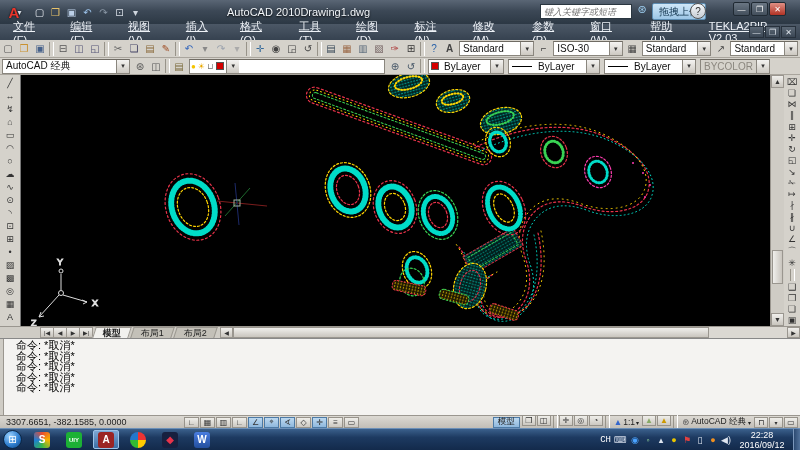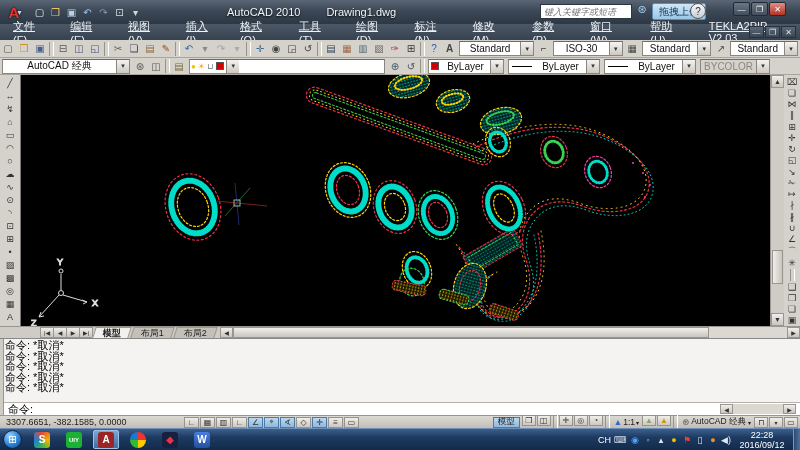--- a/index.html
+++ b/index.html
@@ -7,21 +7,21 @@
   .screen{position:relative;width:800px;height:450px;overflow:hidden;background:#000;}
 
   
   .titlebar{position:absolute;top:0;left:0;right:0;height:24px;
     background:linear-gradient(#5a6675,#3c4856 45%,#2c3844);display:flex;align-items:center;color:#e9eef5;}
   .acad-logo{width:26px;height:20px;margin-left:2px;display:flex;align-items:center;justify-content:center;
     font-weight:bold;font-size:15px;color:#e8362c;text-shadow:0 0 2px #000;}
   .logo-drop{font-size:8px;color:#cfd6de;margin-left:-2px;}
   .qat{display:flex;align-items:center;gap:1px;margin-left:4px;}
   .qat .tbicon{width:15px;height:15px;font-size:10px;color:#dfe6ee;background:transparent;border:none;}
-  .title-text{position:absolute;left:227px;top:0;height:24px;display:flex;align-items:center;gap:26px;
+  .title-text{position:absolute;left:227px;top:0;height:24px;display:flex;align-items:center;
     font-size:11px;color:#f2f6fa;text-shadow:0 1px 2px #000;}
   .search-wrap{position:absolute;left:540px;top:4px;width:92px;height:15px;background:#fff;border:1px solid #2a3640;
     display:flex;align-items:center;}
   .search-wrap input{border:none;outline:none;width:100%;font-size:9px;color:#444;padding:0 3px;background:transparent;font-style:italic;}
   .comm-icon{position:absolute;left:634px;top:3px;width:16px;height:17px;color:#9fd0f2;font-size:11px;text-align:center;}
   .upload-btn{position:absolute;left:652px;top:3px;height:17px;padding:0 6px;font-size:10px;color:#10334d;
     background:linear-gradient(#cfe7f8,#9cc6e6);border:1px solid #5d8db2;border-radius:2px;display:flex;align-items:center;}
   .help-btn{position:absolute;left:690px;top:3px;width:16px;height:16px;border-radius:8px;font-size:10px;
     background:linear-gradient(#f7f9fb,#c6cdd4);color:#333;display:flex;align-items:center;justify-content:center;border:1px solid #555;}
   .winbtns{position:absolute;right:14px;top:2px;display:flex;}
@@ -38,21 +38,21 @@
     background:linear-gradient(#5c6875,#3a4654);border:1px solid #27313c;margin-left:1px;}
 
   
   .tbrow{position:absolute;left:0;right:0;background:#d5d2cb;border-bottom:1px solid #a9a59d;display:flex;align-items:center;}
   .tbrow1{top:40px;height:18px;}
   .tbrow2{top:58px;height:17px;}
   .tbicon{width:16px;height:15px;display:inline-flex;align-items:center;justify-content:center;
     font-size:10px;color:#444;border:1px solid transparent;}
   .tsep{width:5px;height:14px;border-left:1px solid #979389;border-right:1px solid #fff;margin:0 1px;display:inline-block;}
   .combo{height:15px;background:#fff;border:1px solid #8a867e;border-top-color:#6f6b63;display:inline-flex;
-    align-items:center;font-size:10px;color:#111;margin:0 2px;overflow:hidden;white-space:nowrap;text-align:center;}
+    align-items:center;font-size:10px;color:#111;margin:0 2px;overflow:hidden;white-space:nowrap;}
   .combo .cval{flex:1;padding:0 3px;overflow:hidden;text-overflow:ellipsis;}
   .combo .cbtn{width:13px;height:100%;background:linear-gradient(#f4f3f1,#cdc9c2);border-left:1px solid #8a867e;
     font-size:7px;color:#333;display:flex;align-items:center;justify-content:center;flex:none;}
   .combo.disabled{background:#d5d2cb;color:#8b877f;}
   .swatch{width:8px;height:8px;background:#d40000;border:1px solid #555;margin:0 2px;flex:none;}
   .linesym{width:20px;border-top:1px solid #000;margin:0 3px;flex:none;}
   .mini-ic{font-size:8px;margin:0 1px;flex:none;}
 
   
   .main{position:absolute;top:75px;left:0;right:0;height:251px;display:flex;}
@@ -81,21 +81,21 @@
   .harrow{width:13px;font-size:6px;color:#333;display:flex;align-items:center;justify-content:center;
     background:linear-gradient(#f0efec,#c9c5be);border:1px solid #9a968f;}
   .htrack{flex:1;position:relative;background:#dbd8d2;}
   .hthumb{position:absolute;top:0;bottom:0;left:0;width:86%;background:linear-gradient(#f0efec,#c9c5be);border:1px solid #9a968f;}
 
   
   .cmdwin{position:absolute;top:338px;left:0;right:0;height:77px;background:#f4f3f1;border-top:1px solid #888;
     display:flex;font-size:11px;color:#000;}
   .cmdgrip{width:4px;background:#cfccc5;border-right:1px solid #9a968f;}
   .cmdbody{flex:1;display:flex;flex-direction:column;}
-  .cmdhist{flex:1;padding:1px 1px;overflow:hidden;}
+  .cmdhist{flex:1;padding:1px 12px;overflow:hidden;}
   .cmdline{height:10.5px;line-height:10.5px;white-space:pre;}
   .cmdprompt{height:13px;border-top:1px solid #b5b1aa;background:#fff;display:flex;align-items:center;padding-left:4px;position:relative;}
   .cmd-hscroll{position:absolute;right:4px;top:1px;display:flex;height:10px;width:76px;}
   .cmd-hscroll .harrow{height:10px;}
 
   
   .statusbar{position:absolute;top:415px;left:0;right:0;height:13px;background:linear-gradient(#dcd9d3,#c2beb7);
     display:flex;align-items:center;font-size:9px;color:#222;border-top:1px solid #9a968f;}
   .coords{width:132px;padding-left:6px;font-size:9px;letter-spacing:0;}
   .stoggles{display:flex;margin-left:52px;}
@@ -508,28 +508,20 @@
   <div class="cmdwin">
     <div class="cmdgrip"></div>
     <div class="cmdbody">
       <div class="cmdhist">
           <div class="cmdline">命令: *取消*</div>
           <div class="cmdline">命令: *取消*</div>
           <div class="cmdline">命令: *取消*</div>
           <div class="cmdline">命令: *取消*</div>
           <div class="cmdline">命令: *取消*</div>
         </div>
-      <div class="cmdprompt">
-        <span>命令:</span>
-        <span class="cmd-hscroll">
-          <span class="harrow">◀</span>
-          <span class="htrack"></span>
-          <span class="harrow">▶</span>
-        </span>
-      </div>
     </div>
   </div>
 
   <div class="statusbar">
     <span class="coords">3307.6651, -382.1585, 0.0000</span>
     <span class="stoggles">
         <span class="sticon">∟</span>
         <span class="sticon">▦</span>
         <span class="sticon">▥</span>
         <span class="sticon">∟</span>
@@ -591,21 +583,21 @@
           <span class="tile" style="background: conic-gradient(rgb(238, 51, 51) 0deg, rgb(238, 51, 51) 25%, rgb(255, 204, 0) 0deg, rgb(255, 204, 0) 50%, rgb(51, 187, 51) 0deg, rgb(51, 187, 51) 75%, rgb(34, 119, 204) 0deg, rgb(34, 119, 204) 100%); border-radius: 50%;"></span>
         </span>
         <span class="taskapp">
           <span class="tile" style="background: rgb(23, 32, 63); color: rgb(232, 51, 74);">◆</span>
         </span>
         <span class="taskapp">
           <span class="tile" style="background: linear-gradient(rgb(74, 125, 224), rgb(35, 79, 158)); color: rgb(255, 255, 255);">W</span>
         </span>
       </span>
     <span class="tray">
-    <span class="tray-ic" style="color: rgb(255, 255, 255);">CH</span>
+    <span class="tray-ic" style="color: rgb(255, 255, 255); font-family: Liberation Mono, monospace;">CH</span>
         <span class="tray-ic" style="color: rgb(207, 216, 230);">⌨</span>
         <span class="tray-ic" style="color: rgb(74, 163, 255);">◉</span>
         <span class="tray-ic" style="color: rgb(159, 230, 159);">◦</span>
         <span class="tray-ic" style="color: rgb(223, 230, 240);">▴</span>
         <span class="tray-ic" style="color: rgb(232, 196, 0);">●</span>
         <span class="tray-ic" style="color: rgb(224, 64, 64);">⚑</span>
         <span class="tray-ic" style="color: rgb(223, 230, 240);">▯</span>
         <span class="tray-ic" style="color: rgb(240, 144, 32);">●</span>
         <span class="tray-ic" style="color: rgb(223, 230, 240);">◀)</span>
       </span>

